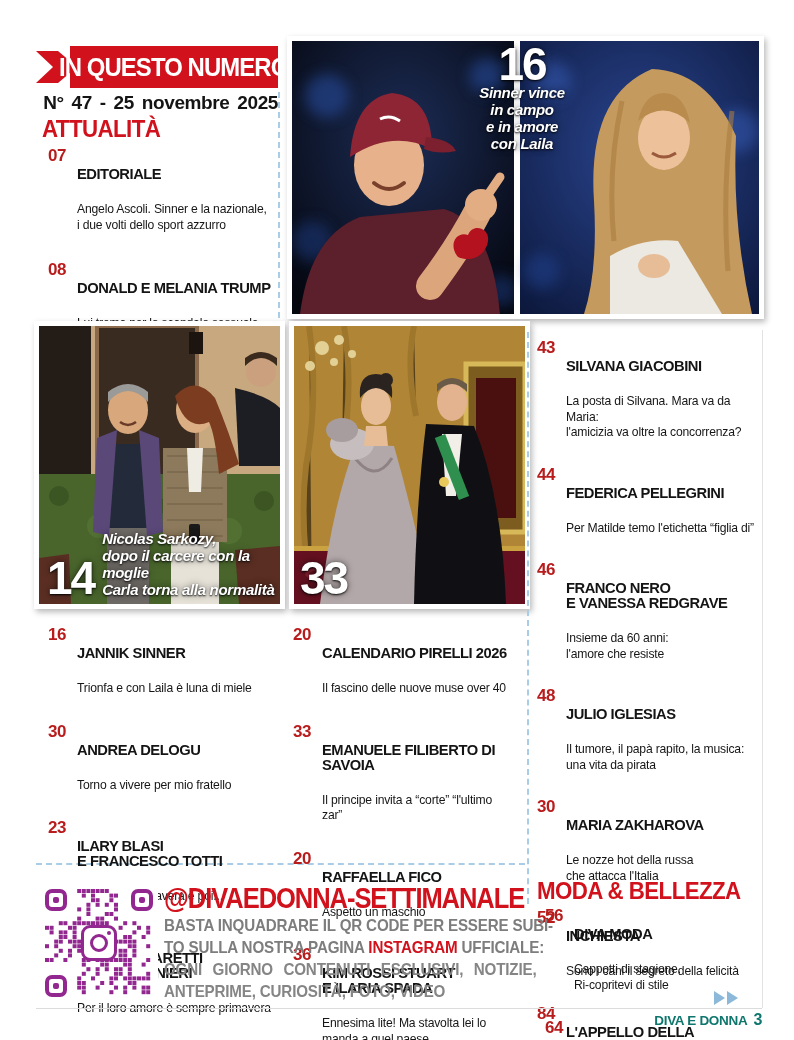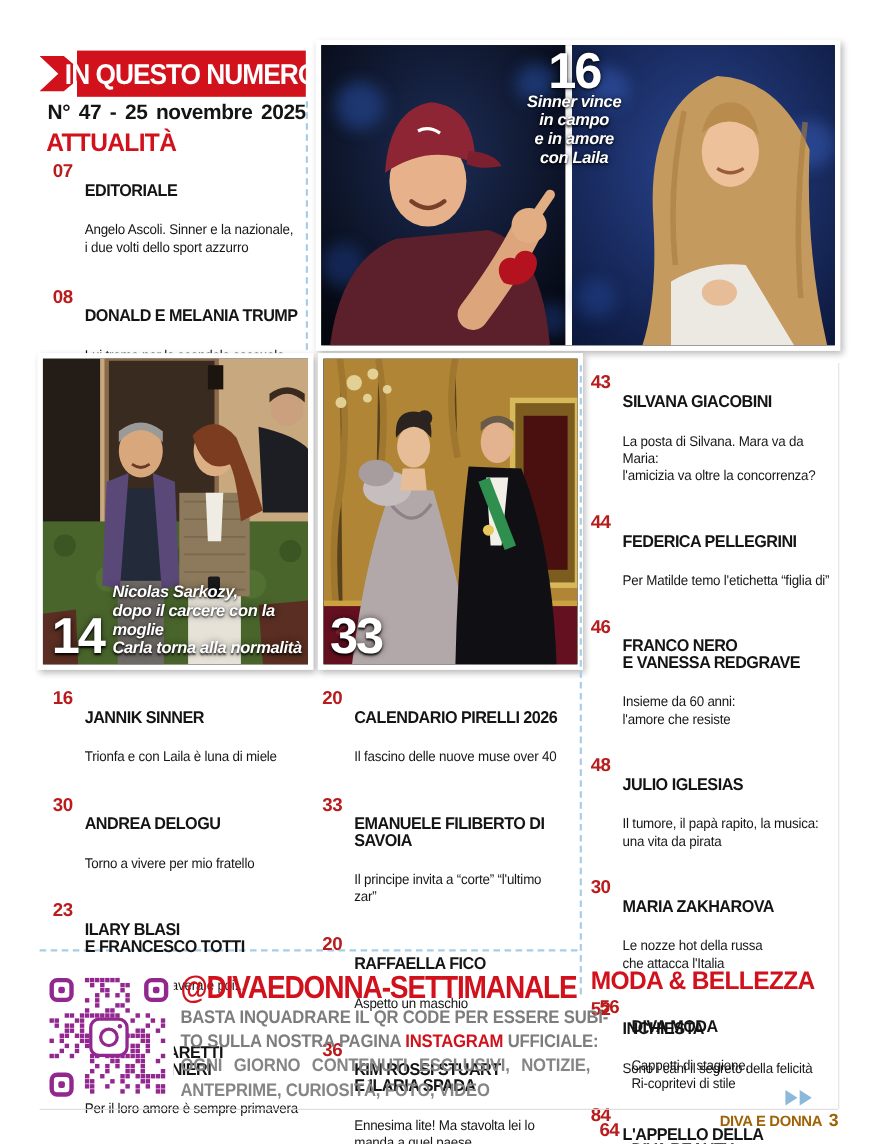--- a/index.html
+++ b/index.html
@@ -55,21 +55,21 @@
   .ig-line{position:absolute;left:164px;color:#7d7d7d;font-weight:700;font-size:16.5px;
            letter-spacing:-0.2px;white-space:nowrap;transform:scaleX(.92);transform-origin:0 0;}
   .ig-line .hl{color:#d1111b;}
   .ig-light{font-weight:600;color:#858585;}
 
   
   .arrows{position:absolute;left:714px;top:991px;display:flex;gap:2px;}
   .arrows i{width:0;height:0;border-top:7px solid transparent;border-bottom:7px solid transparent;
             border-left:11px solid #8cb9d9;}
   .footer{position:absolute;left:520px;top:1011px;width:242px;text-align:right;font-weight:800;
-          font-size:13.5px;letter-spacing:-0.3px;color:#a16207;}
+          font-size:13.5px;letter-spacing:-0.3px;color:#0f766e;}
   .footer .pg{font-size:16px;margin-left:6px;}
 </style>
 </head>
 <body>
 
 <div class="page">
 
   <svg class="abs" style="left:36px;top:46px" width="42" height="42" viewBox="0 0 42 42">
     <polygon points="0,5 22,5 41,21 22,37 0,37 17,21" fill="#d1111b"></polygon>
   </svg>

